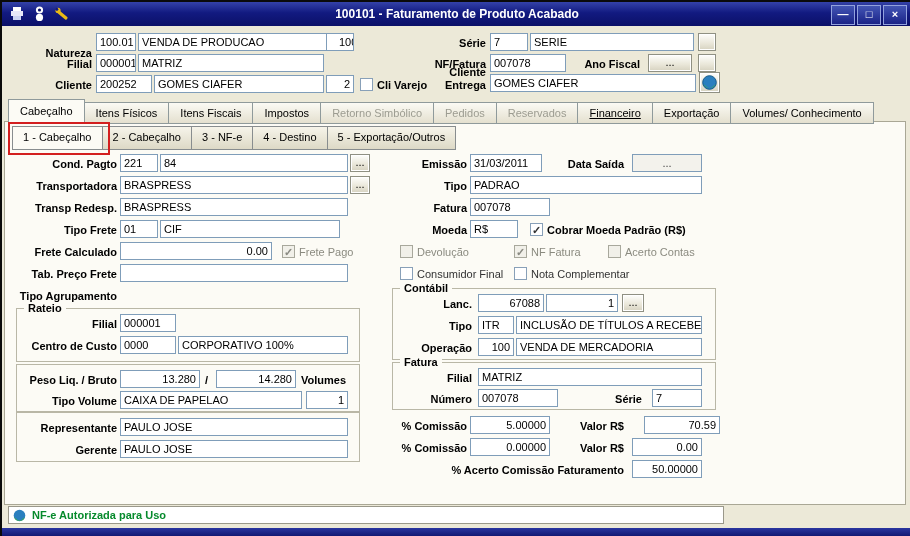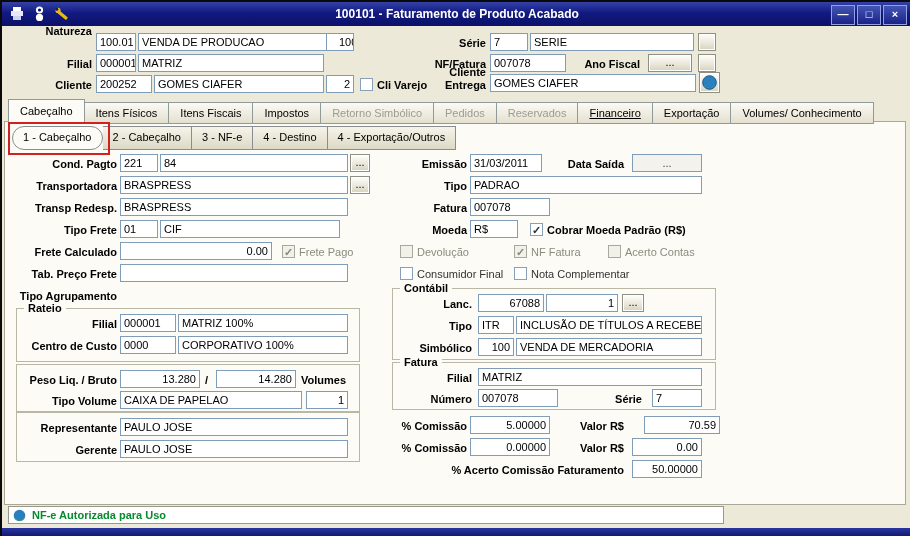--- a/index.html
+++ b/index.html
@@ -33,21 +33,21 @@
   
   .tabs{position:absolute;left:6px;top:97px;display:flex;z-index:2;}
   .tab{height:20px;line-height:20px;margin-top:3px;padding:0 11px;background:linear-gradient(180deg,#fbfaf4,#e4e0cf);border:1px solid #8f9a9b;border-left-width:0;white-space:nowrap;}
   .tab:first-child{border-left-width:1px;}
   .tab.active{height:23px;margin-top:0;line-height:23px;background:#fcfbf5;border-bottom:none;border-left-width:1px;}
   .tab.disabled{color:#9c9c91;}
   .tab.u{text-decoration:underline;}
   .stabs{position:absolute;left:10px;top:124px;display:flex;z-index:3;}
   .stab{height:22px;line-height:21px;text-align:center;background:linear-gradient(180deg,#f6f4ea,#ddd9c6);border:1px solid #888d8f;border-left-width:0;padding:0 10px;white-space:nowrap;}
   .stab:first-child{border-left-width:1px;}
-  .stab.active{background:#fcfbf5;border-radius:12px;}
+  .stab.active{background:#fcfbf5;}
   .ann{position:absolute;left:6px;top:120px;width:98px;height:29px;border:2px solid #d31f1f;z-index:5;pointer-events:none;}
   
   .dda{position:absolute;right:0;top:0;width:17px;height:16px;background:#ece9d8;border-left:1px solid #a9a795;color:#6f6f66;font-size:8px;line-height:16px;text-align:center;}
   
   .status{position:absolute;left:6px;top:504px;width:716px;height:18px;background:#fff;border:1px solid #9a988a;box-sizing:border-box;display:flex;align-items:center;gap:6px;padding:0 4px;}
   .stxt{color:#068a2c;font-weight:bold;}
   .bbar{position:absolute;left:0;bottom:0;width:100%;height:10px;background:linear-gradient(180deg,#2a36a0,#0c1068);}
 </style>
 </head>
 <body>
@@ -73,21 +73,21 @@
         </svg>
     </div>
     <div class="ttl">100101 - Faturamento de Produto Acabado</div>
     <div class="tbtns">
       <div class="tbtn">—</div>
       <div class="tbtn">□</div>
       <div class="tbtn">×</div>
     </div>
   </div>
 
-  <div class="lbl" style="left:2px;top:21px;width:88px">Natureza</div>
+  <div class="lbl" style="left:2px;top:43px;width:88px">Natureza</div>
   <div class="fld" style="left:94px;top:31px;width:40px">100.01</div>
   <div class="fld" style="left:136px;top:31px;width:211px">VENDA DE PRODUCAO</div>
   <div class="fld num" style="left:324px;top:31px;width:28px">100</div>
   <div class="lbl" style="left:396px;top:33px;width:88px">Série</div>
   <div class="fld" style="left:488px;top:31px;width:38px">7</div>
   <div class="fld" style="left:528px;top:31px;width:164px">SERIE</div>
   <div class="btn" style="left:696px;top:31px;width:18px"></div>
 
   <div class="lbl" style="left:2px;top:54px;width:88px">Filial</div>
   <div class="fld" style="left:94px;top:52px;width:40px">000001</div>
@@ -128,21 +128,21 @@
     <div class="tab">Volumes/ Conhecimento</div>
   </div>
 
   <div class="panel"></div>
 
   <div class="stabs">
     <div class="stab active">1 - Cabeçalho</div>
     <div class="stab">2 - Cabeçalho</div>
     <div class="stab">3 - NF-e</div>
     <div class="stab">4 - Destino</div>
-    <div class="stab">4 - Exportação/Outros</div>
+    <div class="stab">5 - Exportação/Outros</div>
   </div>
   <div class="ann"></div>
 
   <div class="lbl" style="left:2px;top:154px;width:113px">Cond. Pagto</div>
   <div class="fld" style="left:118px;top:152px;width:38px">221</div>
   <div class="fld" style="left:158px;top:152px;width:188px">84</div>
   <div class="btn" style="left:348px;top:152px;width:20px">...</div>
 
   <div class="lbl" style="left:2px;top:176px;width:113px">Transportadora</div>
   <div class="fld" style="left:118px;top:174px;width:228px">BRASPRESS</div>
@@ -162,21 +162,20 @@
 
   <div class="lbl" style="left:2px;top:264px;width:113px">Tab. Preço Frete</div>
   <div class="fld" style="left:118px;top:262px;width:228px"></div>
 
   <div class="lbl" style="left:2px;top:286px;width:113px">Tipo Agrupamento</div>
 
   <div class="gbox" style="left:14px;top:306px;width:342px;height:52px"></div>
   <div class="gttl" style="left:22px;top:300px">Rateio</div>
   <div class="lbl" style="left:2px;top:314px;width:113px">Filial</div>
   <div class="fld" style="left:118px;top:312px;width:56px">000001</div>
-  <div class="fld" style="left:176px;top:312px;width:170px">MATRIZ 100%</div>
   <div class="lbl" style="left:2px;top:336px;width:113px">Centro de Custo</div>
   <div class="fld" style="left:118px;top:334px;width:56px">0000</div>
   <div class="fld" style="left:176px;top:334px;width:170px">CORPORATIVO 100%</div>
 
   <div class="gbox" style="left:14px;top:362px;width:342px;height:46px"></div>
   <div class="lbl" style="left:2px;top:370px;width:113px">Peso Liq. / Bruto</div>
   <div class="fld num" style="left:118px;top:368px;width:80px">13.280</div>
   <div class="lbl lft" style="left:203px;top:370px;width:8px">/</div>
   <div class="fld num" style="left:214px;top:368px;width:80px">14.280</div>
   <div class="lbl lft" style="left:299px;top:370px;width:50px">Volumes</div>
@@ -220,21 +219,21 @@
 
   <div class="gbox" style="left:390px;top:286px;width:322px;height:70px"></div>
   <div class="gttl" style="left:398px;top:280px">Contábil</div>
   <div class="lbl" style="left:358px;top:294px;width:112px">Lanc.</div>
   <div class="fld num" style="left:476px;top:292px;width:66px">67088</div>
   <div class="fld num" style="left:544px;top:292px;width:72px">1</div>
   <div class="btn" style="left:620px;top:292px;width:22px">...</div>
   <div class="lbl" style="left:358px;top:316px;width:112px">Tipo</div>
   <div class="fld" style="left:476px;top:314px;width:36px">ITR</div>
   <div class="fld" style="left:514px;top:314px;width:186px">INCLUSÃO DE TÍTULOS A RECEBER</div>
-  <div class="lbl" style="left:358px;top:338px;width:112px">Simbólico</div>
+  <div class="lbl" style="left:358px;top:338px;width:112px">Operação</div>
   <div class="fld num" style="left:476px;top:336px;width:36px">100</div>
   <div class="fld" style="left:514px;top:336px;width:186px">VENDA DE MERCADORIA</div>
 
   <div class="gbox" style="left:390px;top:360px;width:322px;height:46px"></div>
   <div class="gttl" style="left:398px;top:354px">Fatura</div>
   <div class="lbl" style="left:358px;top:368px;width:112px">Filial</div>
   <div class="fld" style="left:476px;top:366px;width:224px">MATRIZ</div>
   <div class="lbl" style="left:358px;top:389px;width:112px">Número</div>
   <div class="fld" style="left:476px;top:387px;width:80px">007078</div>
   <div class="lbl" style="left:570px;top:389px;width:70px">Série</div>

